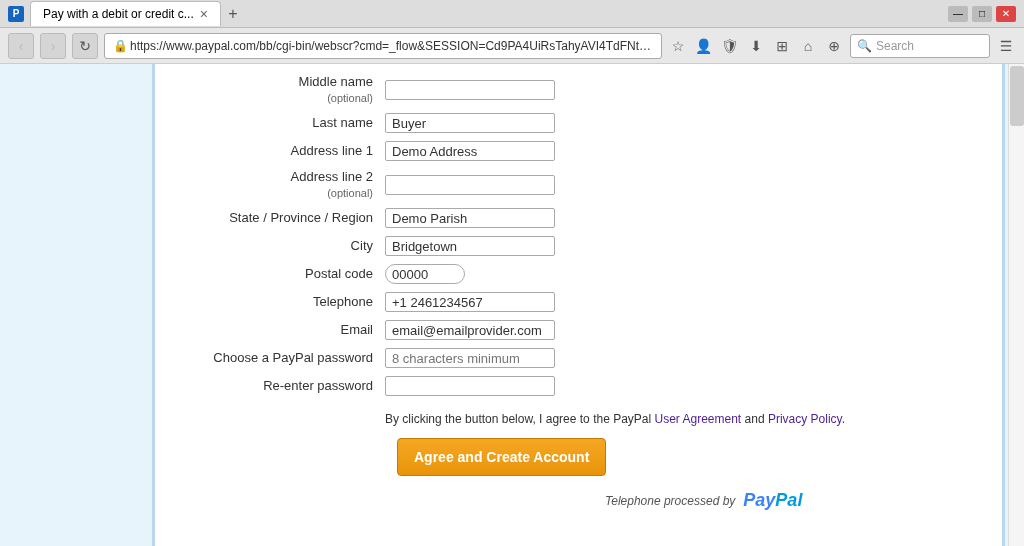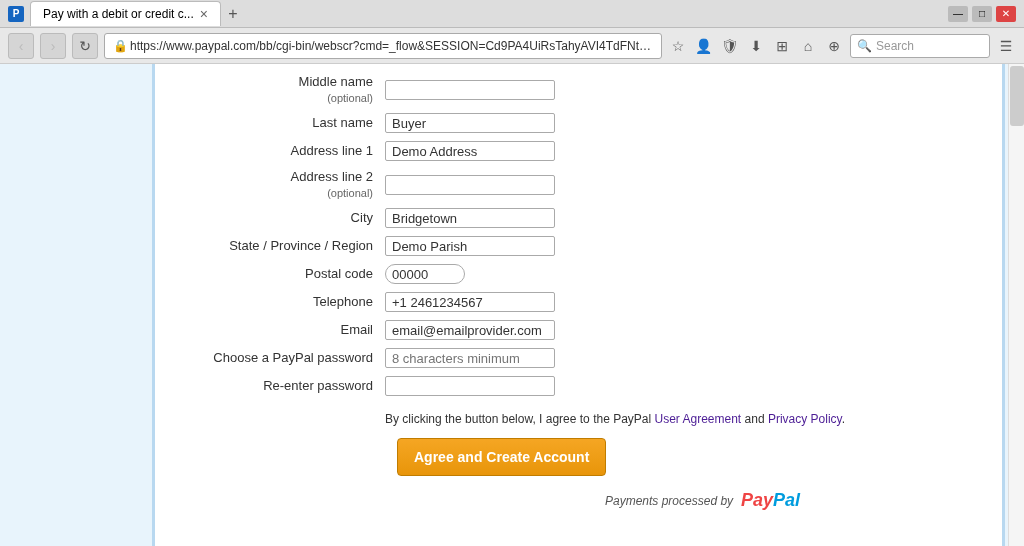--- a/index.html
+++ b/index.html
@@ -357,27 +357,27 @@
 
       <div class="form-row">
         <div class="form-label">
           <span>Address line 2</span>
           <span class="optional">(optional)</span>
         </div>
         <input class="form-input large" type="text" value="" style="">
       </div>
 
       <div class="form-row">
+        <div class="form-label">State / Province / Region</div>
+        <input class="form-input large" type="text" value="Demo Parish" style="">
+      </div>
+
+      <div class="form-row">
         <div class="form-label">City</div>
         <input class="form-input large" type="text" value="Bridgetown" style="">
-      </div>
-
-      <div class="form-row">
-        <div class="form-label">State / Province / Region</div>
-        <input class="form-input large" type="text" value="Demo Parish" style="">
       </div>
 
       <div class="form-row">
         <div class="form-label">Postal code</div>
         <input class="form-input postal" type="text" value="00000" style="">
       </div>
 
       <div class="form-row">
         <div class="form-label">Telephone</div>
         <input class="form-input large" type="text" value="+1 2461234567" style="">
@@ -398,23 +398,23 @@
         <input class="form-input large" type="password" value="" style="">
       </div>
 
       <div class="agree-section">
         <div class="agree-text">
           <span>By clicking the button below, I agree to the PayPal </span><a href="#">User Agreement</a><span> and </span><a href="#">Privacy Policy</a><span>.</span>
         </div>
         <button class="agree-btn">Agree and Create Account</button>
 
         <div class="paypal-footer">
-          <span>Payments processed by</span>
+          <span>Telephone processed by</span>
           <span style="font-style:italic; margin-left:4px;">
-            <span style="color:#ef4444; font-weight:bold; font-size:18px;">Pay</span><span style="color:#009cde; font-weight:bold; font-size:18px;">Pal</span>
+            <span style="color:#3b82f6; font-weight:bold; font-size:18px;">Pay</span><span style="color:#009cde; font-weight:bold; font-size:18px;">Pal</span>
           </span>
         </div>
       </div>
 
     </div>
 
   </div>
 
   <div class="right-sidebar"></div>
   <div class="scrollbar-area">

